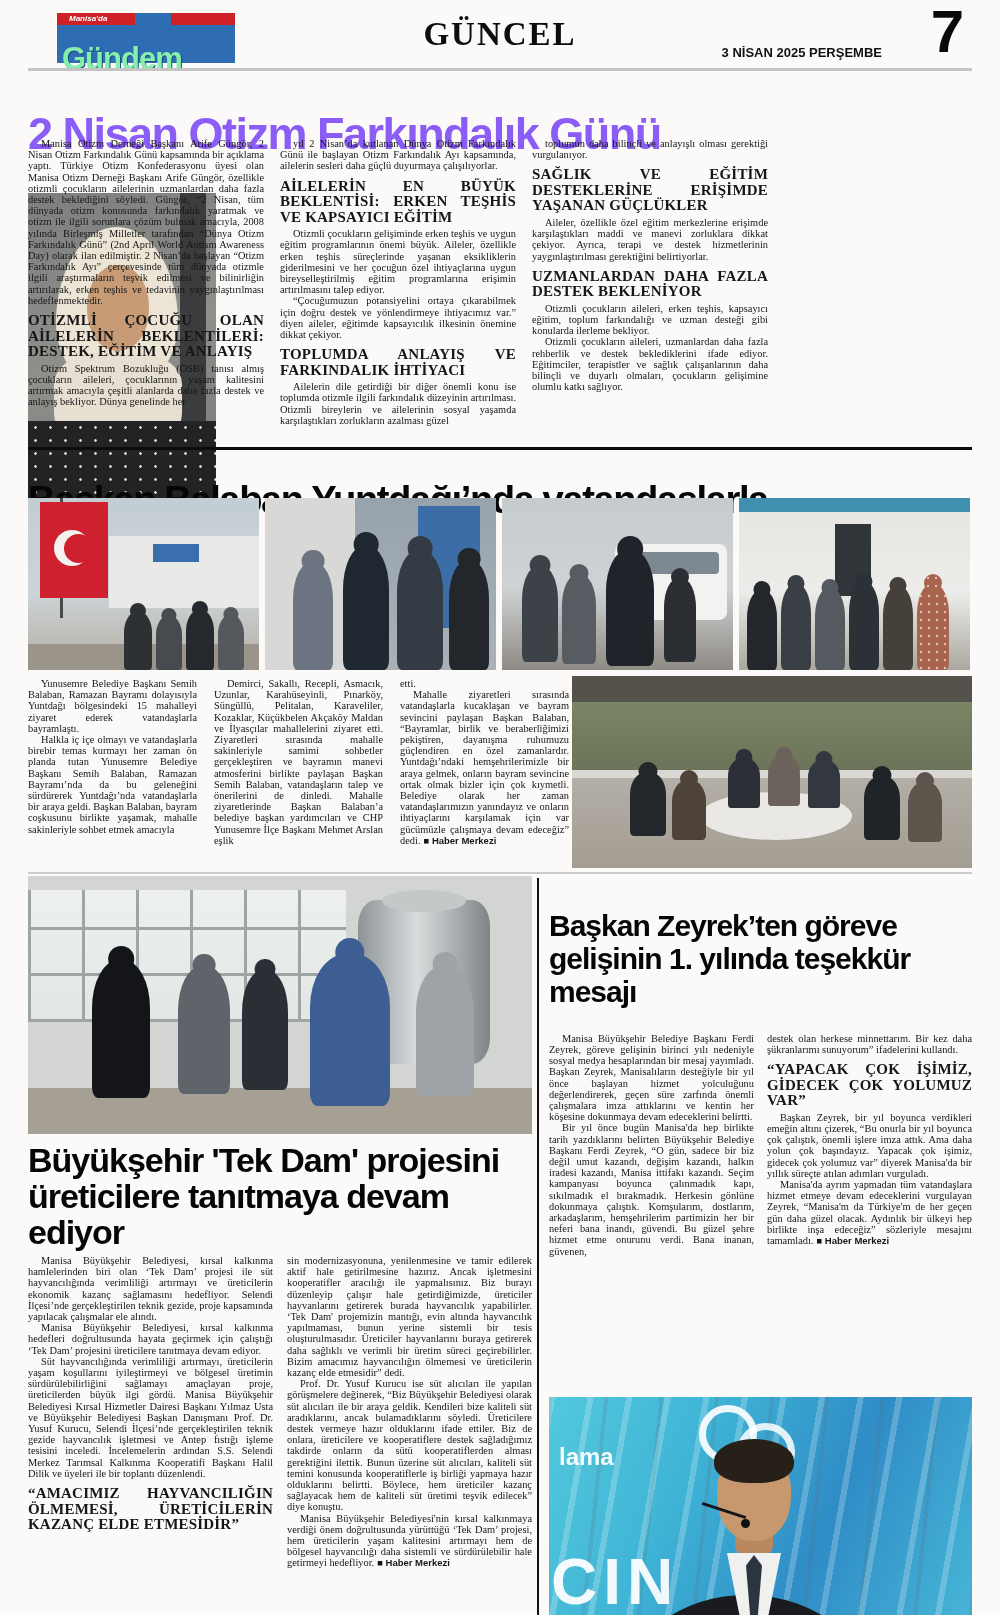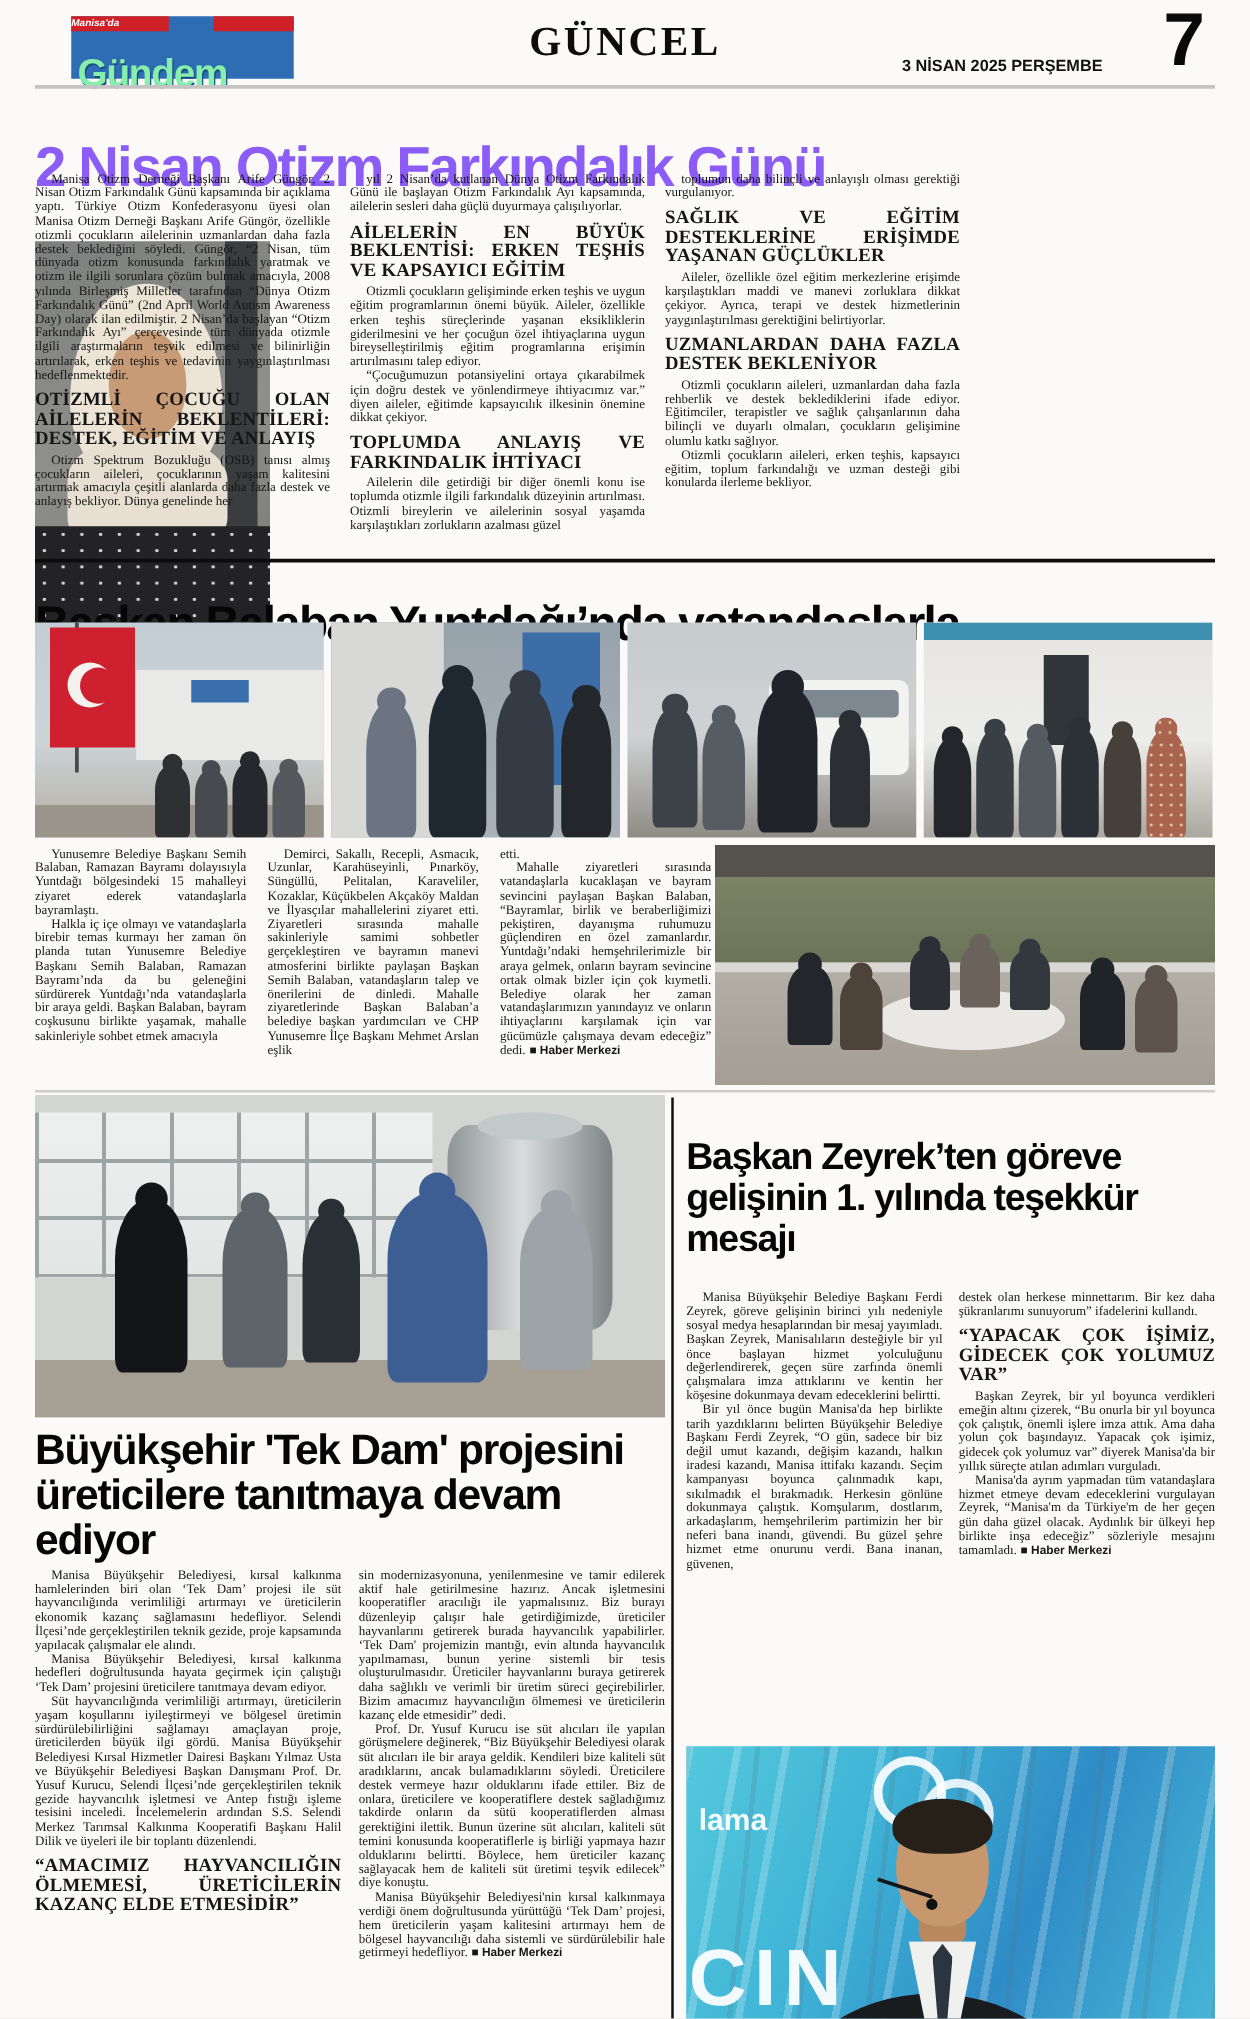--- a/index.html
+++ b/index.html
@@ -1,21 +1,21 @@
 <!DOCTYPE html>
 <html><head>
 <meta charset="utf-8">
 <style>
   html,body{margin:0;padding:0;background:#e8e8e6;}
   .page{position:relative;width:1000px;height:1615px;background:#fbfaf8;overflow:hidden;
         font-family:"Liberation Serif",serif;color:#161616;margin:0 auto;}
   
   .logo{position:absolute;left:57px;top:13px;width:178px;height:50px;background:#2e6db4;}
   .logo-strip{position:absolute;left:0;top:0;width:78px;height:12px;background:#cf2028;
-      color:#fff;font:italic bold 8px/12px "Liberation Sans",sans-serif;padding-left:0;box-sizing:border-box;}
+      color:#fff;font:italic bold 8px/12px "Liberation Sans",sans-serif;padding-left:12px;box-sizing:border-box;}
   .logo-redbox{position:absolute;right:0;top:0;width:64px;height:12px;background:#cf2028;}
   .logo-main{position:absolute;left:5px;top:28px;font:bold 31px/36px "Liberation Sans",sans-serif;
       color:#86efac;letter-spacing:-1px;text-shadow:1px 1px 0 #1a4c86;}
   .section-title{position:absolute;left:0;right:0;top:16px;text-align:center;
       font:bold 33px/36px "Liberation Serif",serif;letter-spacing:2px;color:#0d0d0d;}
   .date{position:absolute;right:118px;top:46px;font:bold 13px/14px "Liberation Sans",sans-serif;color:#111;}
   .pagenum{position:absolute;right:36px;top:0px;font:bold 60px/64px "Liberation Sans",sans-serif;color:#0a0a0a;}
   .rule-gray-top{position:absolute;left:28px;right:28px;top:68px;height:3px;background:#c4c4c4;}
   
   .bt{font-size:10.4px;line-height:11.2px;text-align:justify;}
@@ -97,22 +97,22 @@
         <p>Otizmli çocukların gelişiminde erken teşhis ve uygun eğitim programlarının önemi büyük. Aileler, özellikle erken teşhis süreçlerinde yaşanan eksikliklerin giderilmesini ve her çocuğun özel ihtiyaçlarına uygun bireyselleştirilmiş eğitim programlarına erişimin artırılmasını talep ediyor.</p>
         <p>“Çocuğumuzun potansiyelini ortaya çıkarabilmek için doğru destek ve yönlendirmeye ihtiyacımız var.” diyen aileler, eğitimde kapsayıcılık ilkesinin önemine dikkat çekiyor.</p>
         <h3>TOPLUMDA ANLAYIŞ VE FARKINDALIK İHTİYACI</h3>
         <p>Ailelerin dile getirdiği bir diğer önemli konu ise toplumda otizmle ilgili farkındalık düzeyinin artırılması. Otizmli bireylerin ve ailelerinin sosyal yaşamda karşılaştıkları zorlukların azalması güzel</p>
       </div>
       <div class="col">
         <p>toplumun daha bilinçli ve anlayışlı olması gerektiği vurgulanıyor.</p>
         <h3>SAĞLIK VE EĞİTİM DESTEKLERİNE ERİŞİMDE YAŞANAN GÜÇLÜKLER</h3>
         <p>Aileler, özellikle özel eğitim merkezlerine erişimde karşılaştıkları maddi ve manevi zorluklara dikkat çekiyor. Ayrıca, terapi ve destek hizmetlerinin yaygınlaştırılması gerektiğini belirtiyorlar.</p>
         <h3>UZMANLARDAN DAHA FAZLA DESTEK BEKLENİYOR</h3>
+        <p>Otizmli çocukların aileleri, erken teşhis, kapsayıcı eğitim, toplum farkındalığı ve uzman desteği gibi konularda ilerleme bekliyor.</p>
         <p>Otizmli çocukların aileleri, uzmanlardan daha fazla rehberlik ve destek beklediklerini ifade ediyor. Eğitimciler, terapistler ve sağlık çalışanlarının daha bilinçli ve duyarlı olmaları, çocukların gelişimine olumlu katkı sağlıyor.</p>
-        <p>Otizmli çocukların aileleri, erken teşhis, kapsayıcı eğitim, toplum farkındalığı ve uzman desteği gibi konularda ilerleme bekliyor.</p>
       </div>
     </div>
   </section>
 
   <div class="rule-black"></div>
   <h1 class="a2-head">Başkan Balaban Yuntdağı’nda vatandaşlarla bayramlaştı</h1>
 
   <div class="a2-photos">
     <div class="ph photo" style="background:linear-gradient(#c2cdd4 0%,#cdd4d8 55%,#b3ada2 100%);">
       <div class="abs" style="right:0;top:38px;width:150px;height:72px;background:#e9e9e7;"></div>

